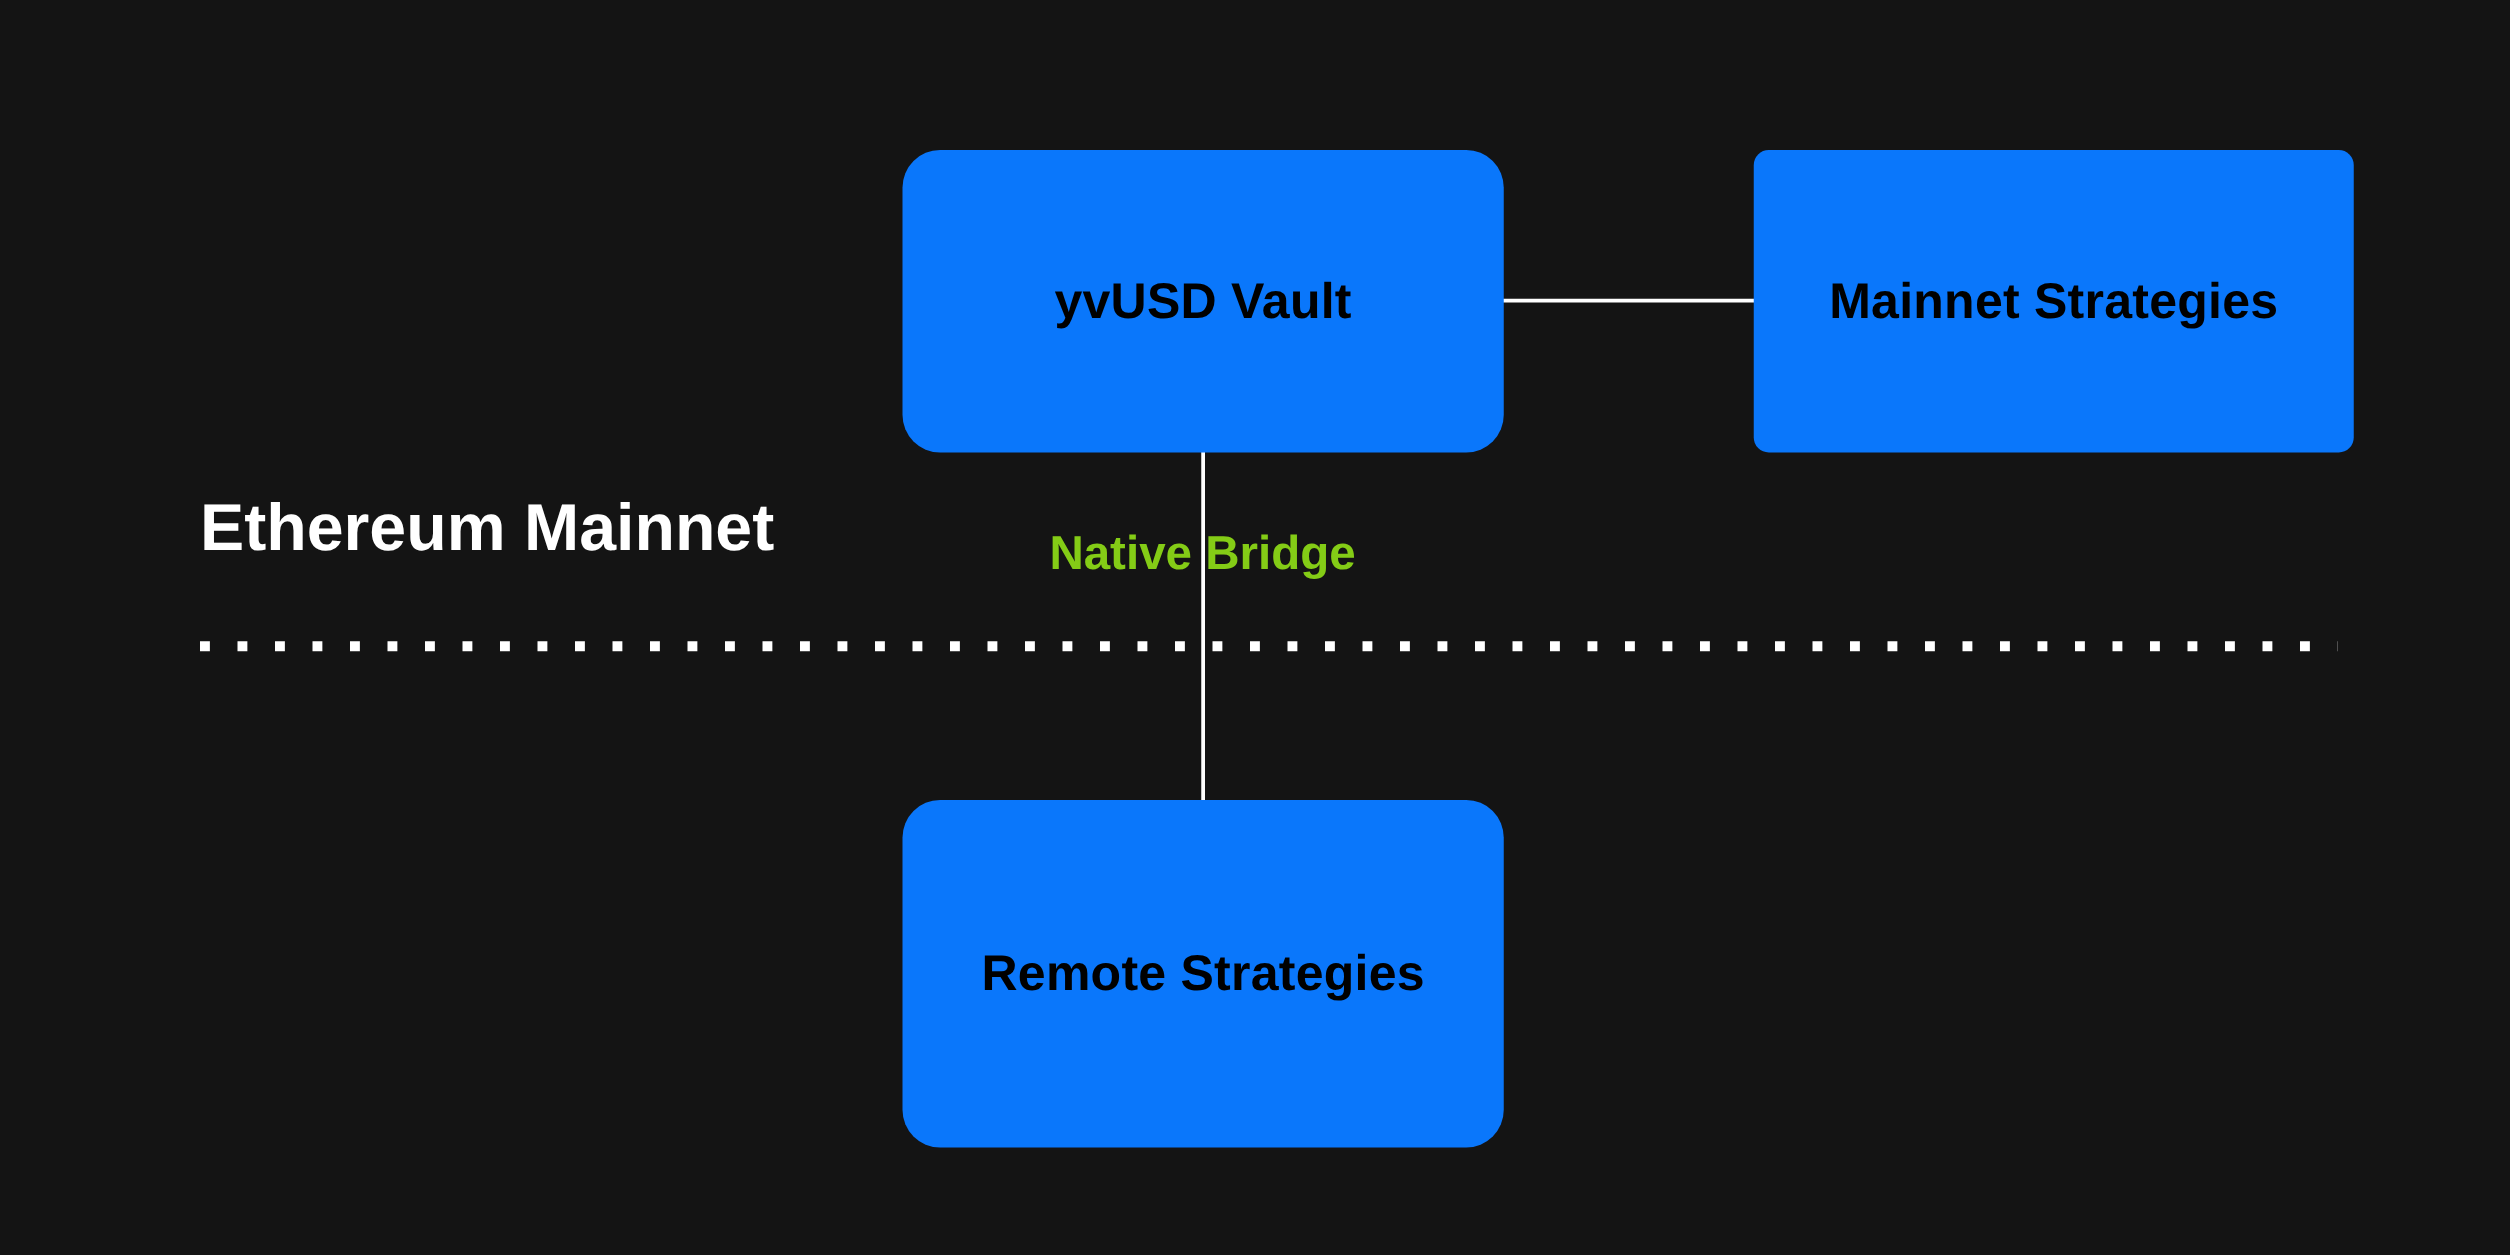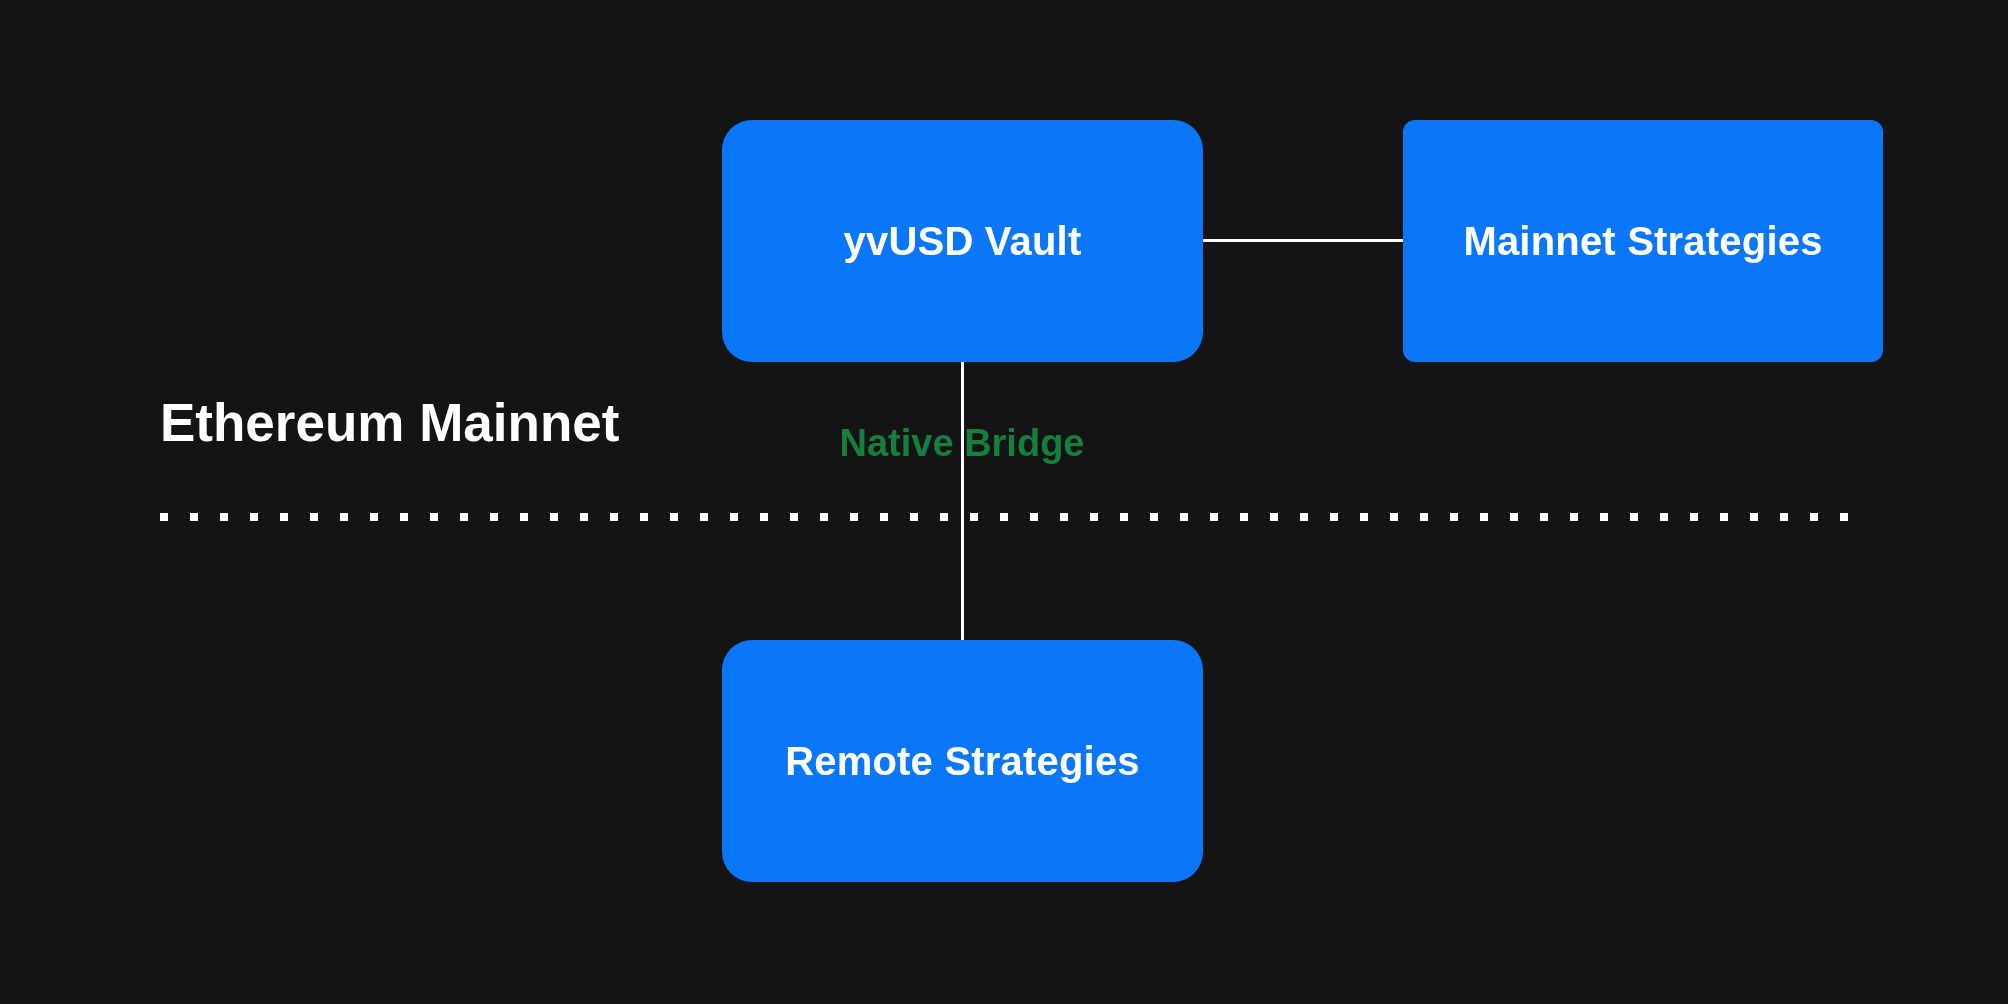--- a/index.html
+++ b/index.html
@@ -24,33 +24,33 @@
     position: absolute;
     background: #0a77fb;
     border-radius: 30px;
     display: flex;
     align-items: center;
     justify-content: center;
     box-sizing: border-box;
     z-index: 3;
   }
   .node-label {
-    color: #ffffff;
+    color: #000000;
     font-family: "Liberation Sans", sans-serif;
     font-weight: bold;
     font-size: 40px;
     line-height: 1.1;
     letter-spacing: 0.2px;
     white-space: nowrap;
     text-align: center;
   }
 
   #node-yvusd-vault      { left: 722px;  top: 120px; width: 481px; height: 242px; }
   #node-mainnet-strategies { left: 1403px; top: 120px; width: 480px; height: 242px; border-radius: 12px; }
-  #node-remote-strategies  { left: 722px;  top: 640px; width: 481px; height: 242px; }
+  #node-remote-strategies  { left: 722px;  top: 640px; width: 481px; height: 278px; }
 
   
   .edge-h {
     position: absolute;
     background: #ffffff;
     height: 3px;
     z-index: 1;
   }
   .edge-v {
     position: absolute;
@@ -83,21 +83,21 @@
     font-size: 53px;
     line-height: 1;
     white-space: nowrap;
     z-index: 4;
   }
   #label-ethereum-mainnet { left: 160px; top: 396px; }
   #label-remote-chains    { left: 198px; top: 596px; }
 
   .edge-label {
     position: absolute;
-    color: #15803d;
+    color: #84cc16;
     font-family: "Liberation Sans", sans-serif;
     font-weight: bold;
     font-size: 38px;
     line-height: 1;
     white-space: nowrap;
     z-index: 4;
     transform: translateX(-50%);
   }
   #label-native-bridge { left: 962px; top: 424px; }
 </style>

